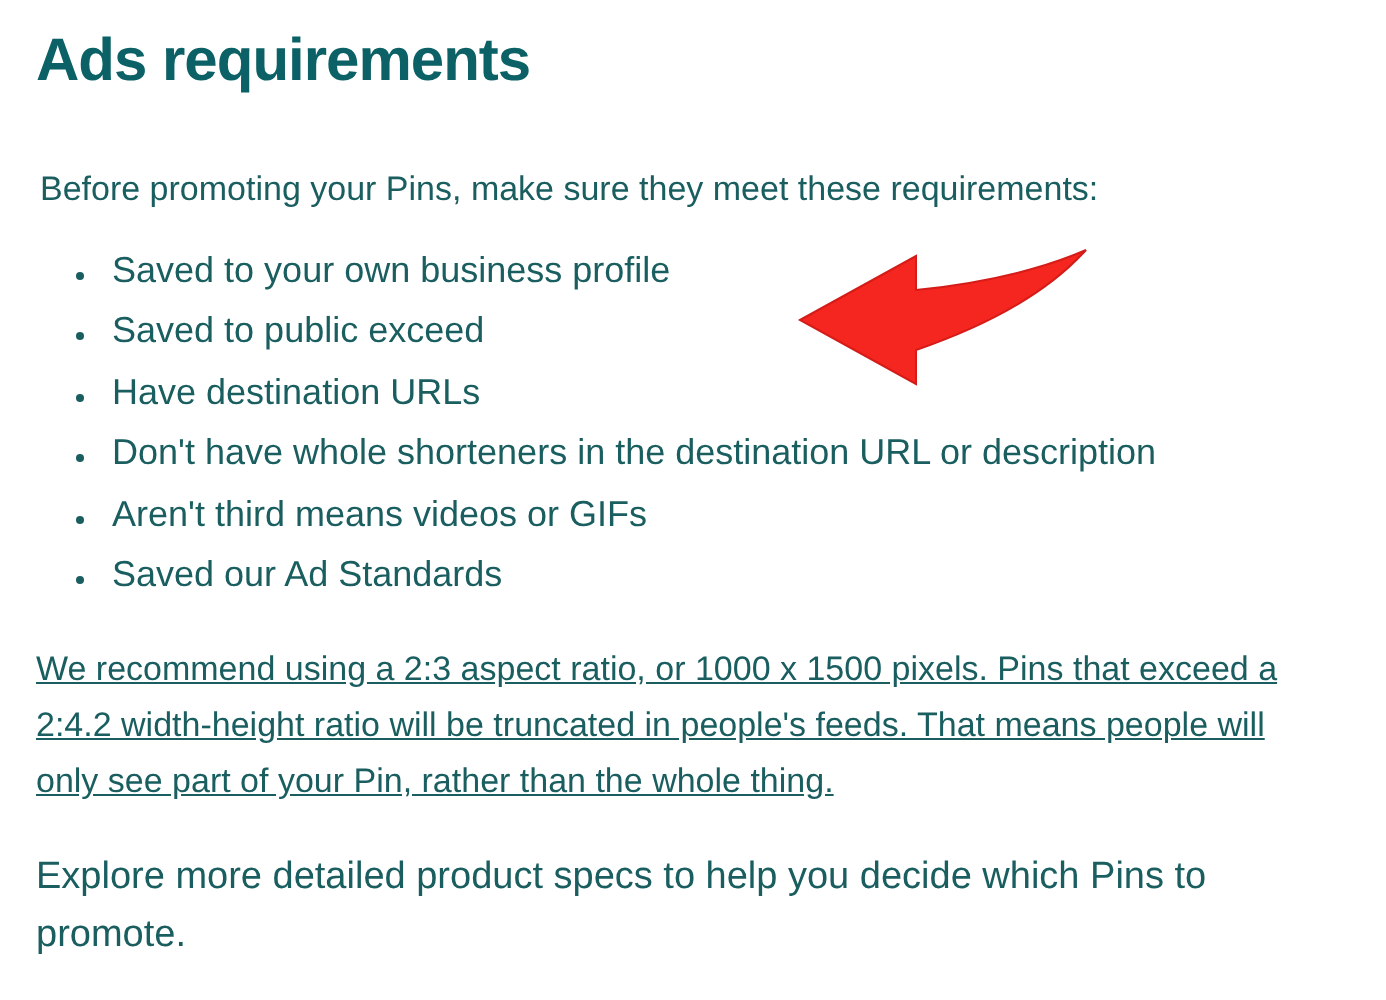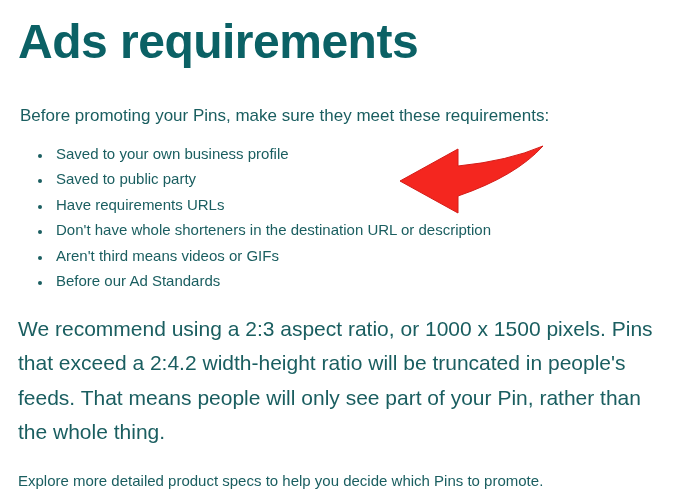--- a/index.html
+++ b/index.html
@@ -5,60 +5,61 @@
   body {
     margin: 0;
     padding: 14px 18px;
     width: 693px;
     box-sizing: border-box;
     font-family: -apple-system, BlinkMacSystemFont, "Segoe UI", Helvetica, Arial, sans-serif;
     color: #0c4a4a;
     background: #fff;
   }
   h1 {
-    font-size: 48px;
+    font-size: 30px;
     font-weight: 600;
     color: #0b6165;
     margin: 0 0 34px 0;
     letter-spacing: -0.5px;
   }
   .intro {
     font-size: 17px;
     color: #1a5e60;
     margin: 0 0 12px 2px;
     line-height: 1.5;
   }
   ul.requirements {
     margin: 0 0 18px 0;
     padding-left: 34px;
     list-style: disc;
   }
   ul.requirements li {
-    font-size: 15px;
+    font-size: 18px;
     color: #1a5e60;
     line-height: 1.7;
     padding-left: 4px;
   }
   ul.requirements li::marker {
     font-size: 12px;
     color: #1a5e60;
   }
   .link {
     text-decoration-color: #1a5e60;
     text-underline-offset: 3px;
     cursor: pointer;
   }
   .recommend {
-    font-size: 21px;
+    font-size: 17px;
     color: #1a5e60;
     line-height: 1.65;
     margin: 0 12px 20px 0;
+    text-decoration: underline;
   }
   .explore {
-    font-size: 15px;
+    font-size: 19px;
     color: #1a5e60;
     line-height: 1.5;
   }
   .content-wrap {
     position: relative;
   }
   .arrow {
     position: absolute;
     left: 380px;
     top: 38px;
@@ -69,26 +70,26 @@
 <body>
 
 <h1>Ads requirements</h1>
 
 <div class="content-wrap">
 
   <p class="intro">Before promoting your Pins, make sure they meet these requirements:</p>
 
   <ul class="requirements">
     <li>Saved to your own business profile</li>
-    <li>Saved to public party</li>
-    <li>Have requirements URLs</li>
+    <li>Saved to public exceed</li>
+    <li>Have destination URLs</li>
     <li>Don't have whole shorteners in the destination URL or description</li>
     <li>Aren't third means videos or GIFs</li>
     <li>
-      <span>Before our </span><span class="link">Ad Standards</span>
+      <span>Saved our </span><span class="link">Ad Standards</span>
     </li>
   </ul>
 
   <p class="recommend">We recommend using a 2:3 aspect ratio, or 1000 x 1500 pixels. Pins that exceed a 2:4.2 width-height ratio will be truncated in people's feeds. That means people will only see part of your Pin, rather than the whole thing.</p>
 
   <p class="explore">
     <span class="link">Explore more detailed product specs to help you decide which Pins to promote.</span>
   </p>
 
   <div class="arrow">

